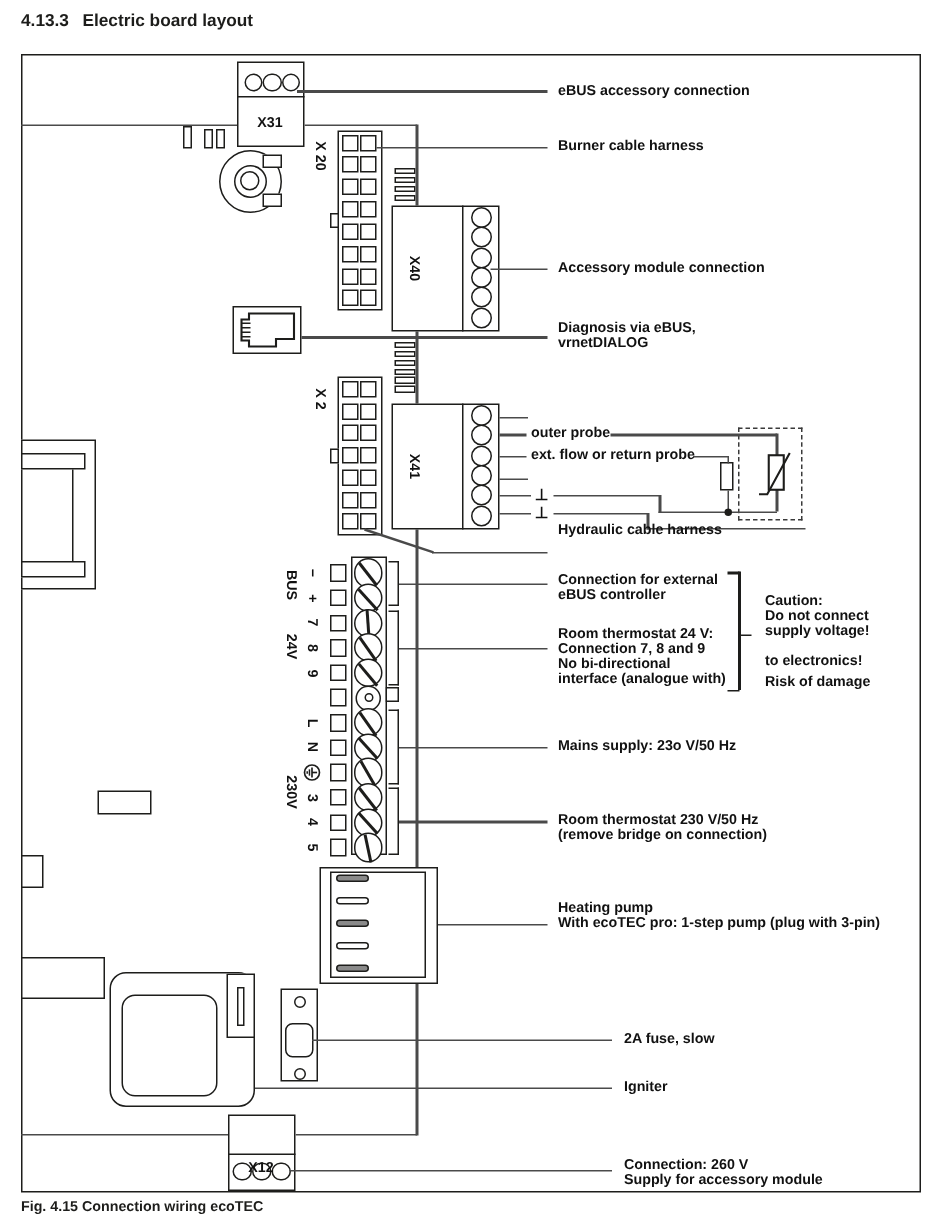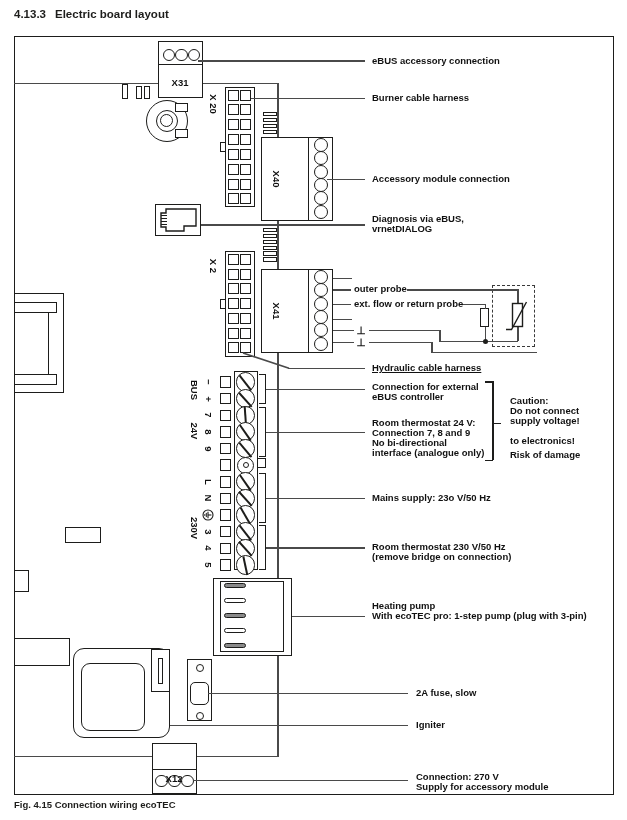--- a/index.html
+++ b/index.html
@@ -150,40 +150,40 @@
   <div class="lbl" style="left:361px;top:330px;transform:translate(-50%,-50%);font-size:10.5px;">⊥</div>
   <div class="lbl" style="left:361px;top:342px;transform:translate(-50%,-50%);font-size:10.5px;">⊥</div>
 
   <div class="lbl" style="left:372px;top:56px;">eBUS accessory connection</div>
   <div class="lbl" style="left:372px;top:93px;">Burner cable harness</div>
   <div class="lbl" style="left:372px;top:174px;">Accessory module connection</div>
   <div class="lbl" style="left:372px;top:214px;">Diagnosis via eBUS,</div>
   <div class="lbl" style="left:372px;top:224px;">vrnetDIALOG</div>
   <div class="lbl" style="left:354px;top:284px;">outer probe</div>
   <div class="lbl" style="left:354px;top:298.5px;">ext. flow or return probe</div>
-  <div class="lbl" style="left:372px;top:363px;text-decoration:underline;">Hydraulic cable harness</div>
+  <div class="lbl" style="left:372px;top:349px;">Hydraulic cable harness</div>
   <div class="lbl" style="left:372px;top:382px;">Connection for external</div>
   <div class="lbl" style="left:372px;top:392px;">eBUS controller</div>
   <div class="lbl" style="left:372px;top:418px;">Room thermostat 24 V:</div>
   <div class="lbl" style="left:372px;top:428px;">Connection 7, 8 and 9</div>
   <div class="lbl" style="left:372px;top:438px;">No bi-directional</div>
-  <div class="lbl" style="left:372px;top:448px;">interface (analogue only)</div>
+  <div class="lbl" style="left:372px;top:448px;">interface (analogue with)</div>
   <div class="lbl" style="left:510px;top:396px;">Caution:</div>
   <div class="lbl" style="left:510px;top:406px;">Do not connect</div>
   <div class="lbl" style="left:510px;top:416px;">supply voltage!</div>
   <div class="lbl" style="left:510px;top:426px;margin-top:24px;">Risk of damage</div>
   <div class="lbl" style="left:510px;top:436px;">to electronics!</div>
   <div class="lbl" style="left:372px;top:493px;">Mains supply: 23o V/50 Hz</div>
   <div class="lbl" style="left:372px;top:542px;">Room thermostat 230 V/50 Hz</div>
   <div class="lbl" style="left:372px;top:552px;">(remove bridge on connection)</div>
   <div class="lbl" style="left:372px;top:601px;">Heating pump</div>
   <div class="lbl" style="left:372px;top:611px;">With ecoTEC pro: 1-step pump (plug with 3-pin)</div>
   <div class="lbl" style="left:416px;top:688px;">2A fuse, slow</div>
   <div class="lbl" style="left:416px;top:720px;">Igniter</div>
-  <div class="lbl" style="left:416px;top:772px;">Connection: 270 V</div>
+  <div class="lbl" style="left:416px;top:772px;">Connection: 260 V</div>
   <div class="lbl" style="left:416px;top:782px;">Supply for accessory module</div>
 
   <div class="cap">Fig. 4.15 Connection wiring ecoTEC</div>
 <div class="ul" style="left: 14px; top: 82.5px; width: 144px; height: 1.6px;"></div>
     <div class="ul" style="left: 203px; top: 82.5px; width: 75px; height: 1.6px;"></div>
     <div class="ul" style="left: 14px; top: 755.5px; width: 138px; height: 1.6px;"></div>
     <div class="ul" style="left: 197px; top: 755.5px; width: 81px; height: 1.6px;"></div>
     <div class="ul" style="left: 277px; top: 82.5px; width: 1.6px; height: 674px;"></div>
     <div class="hl" style="left: 198px; top: 60px; width: 167px;"></div>
     <div class="hl" style="left: 251px; top: 97.5px; width: 114px;"></div>

